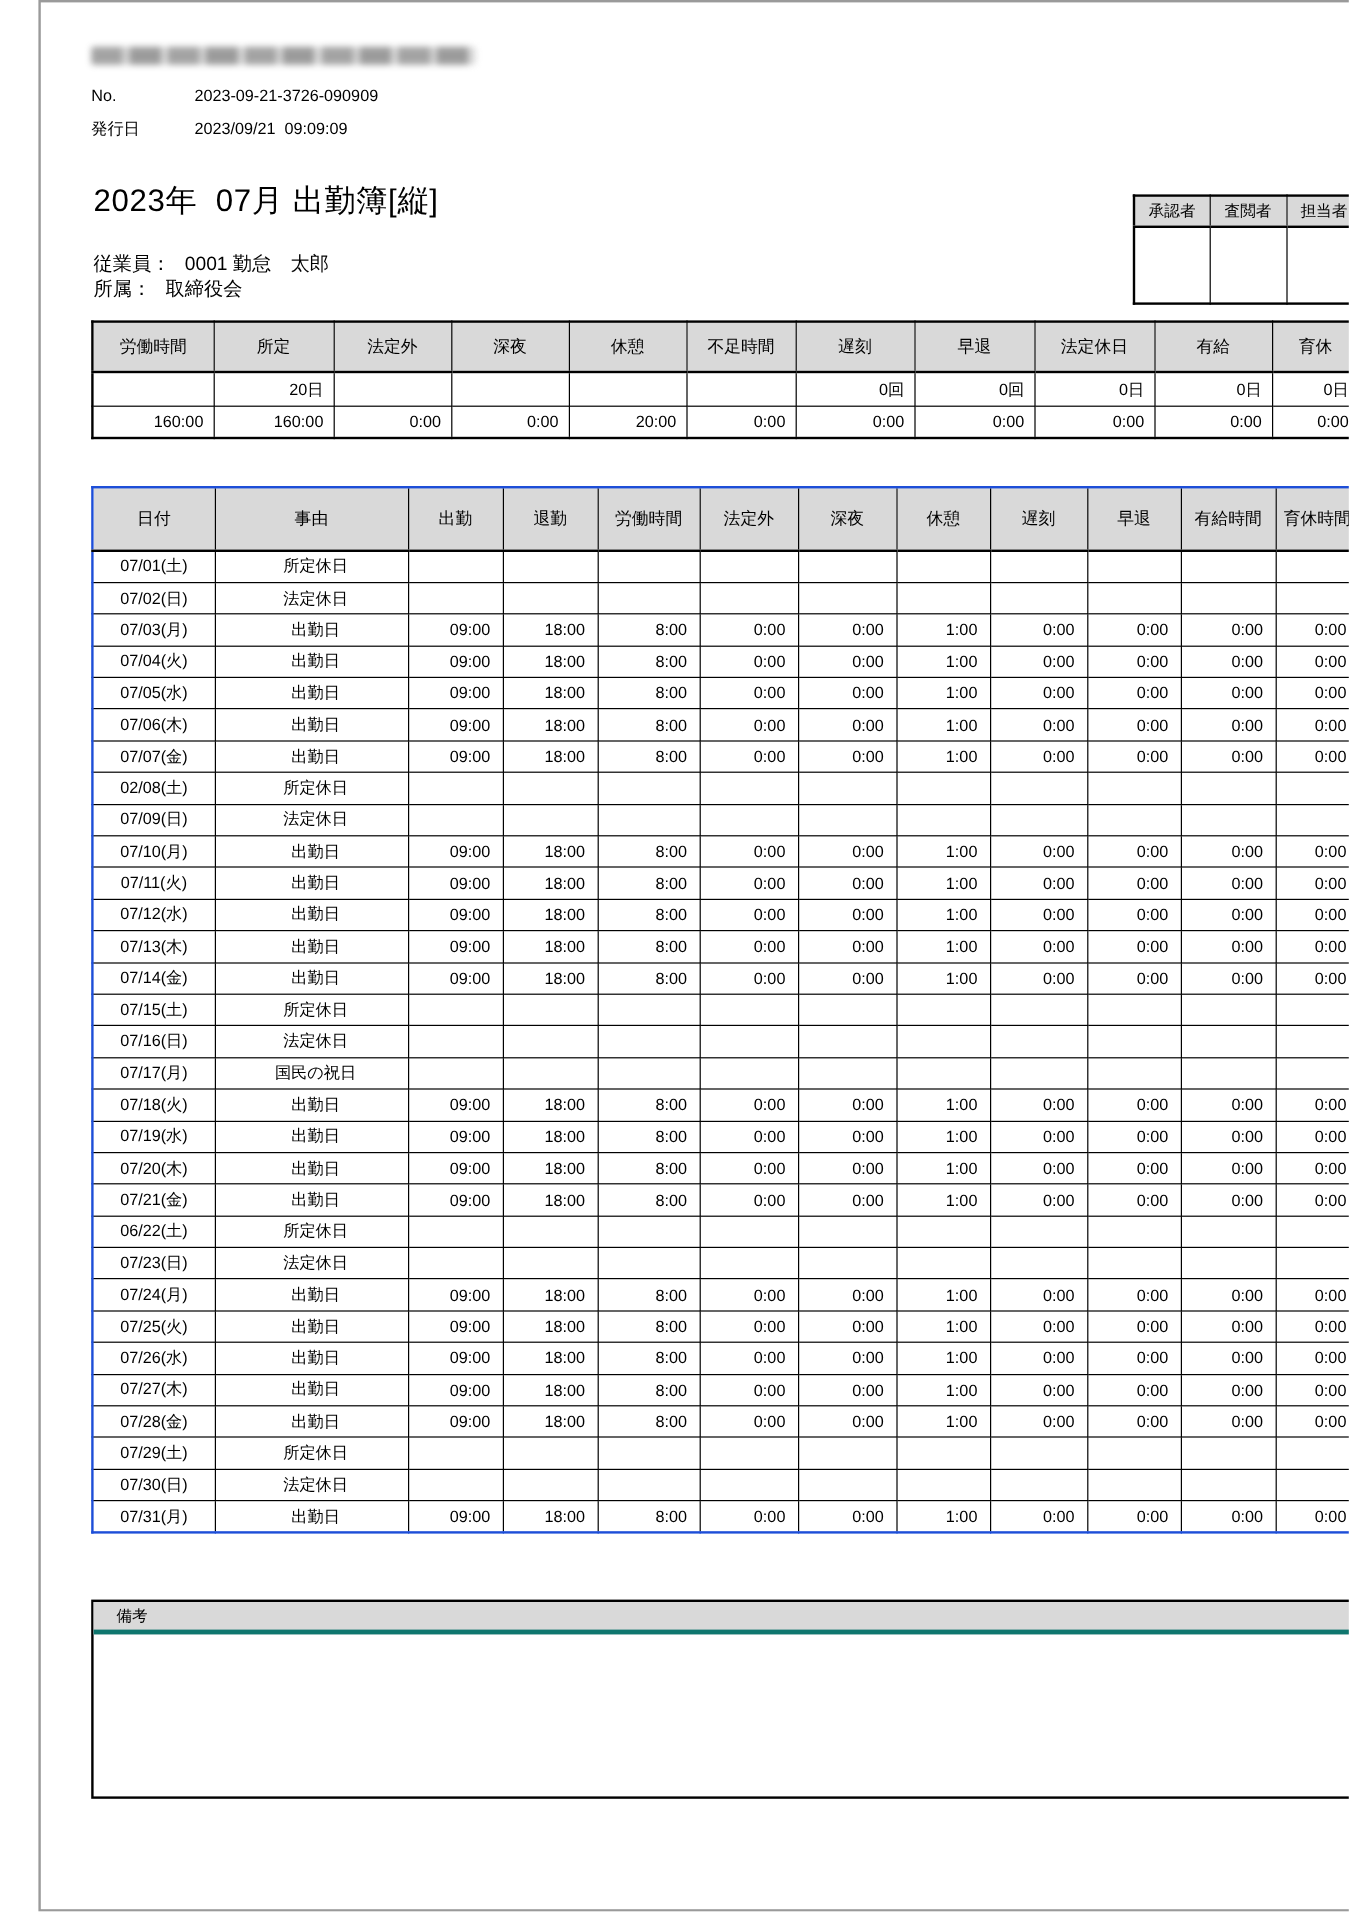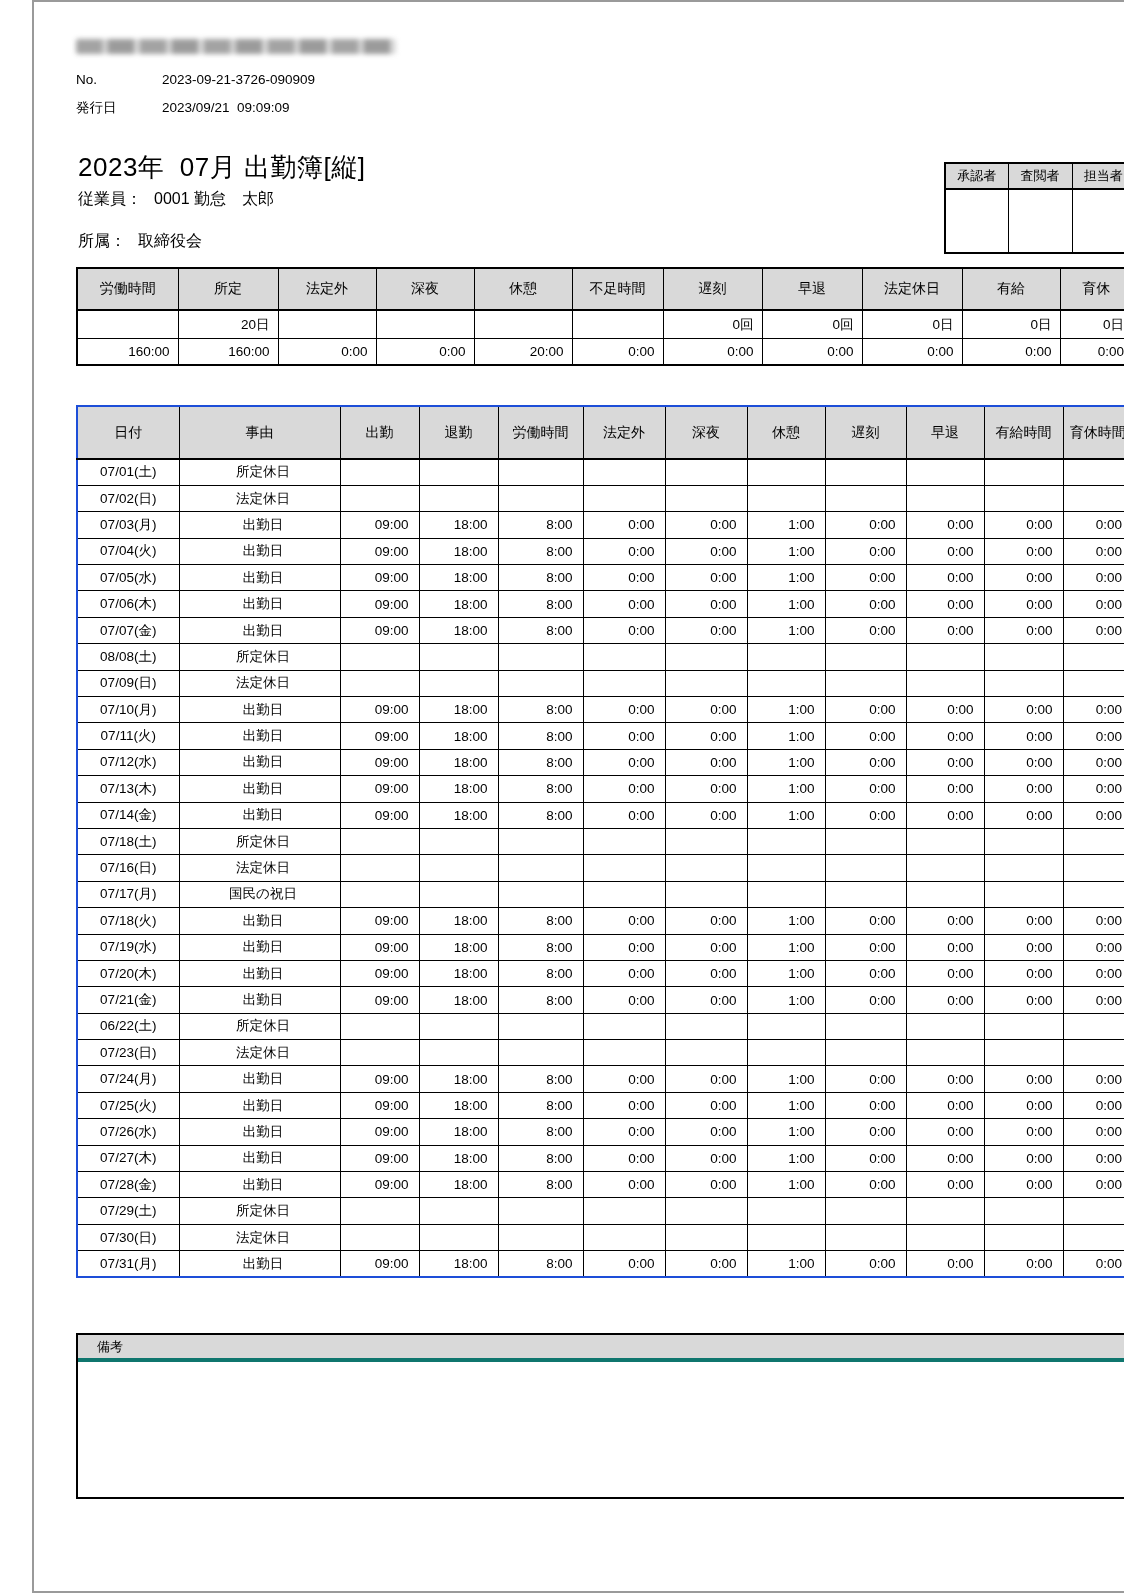--- a/index.html
+++ b/index.html
@@ -28,21 +28,21 @@
     filter: blur(2.5px);
     opacity: .8;
   }
 
   .meta { position: absolute; left: 42px; top: 68px; font-size: 13.5px; }
   .meta-row { height: 28px; line-height: 20px; }
   .meta-label { display: inline-block; width: 86px; }
   .pre { white-space: pre; }
 
   .title { position: absolute; left: 44px; top: 148px; font-size: 26px; letter-spacing: .5px; }
-  .emp   { position: absolute; left: 44px; top: 187px; font-size: 16px; }
+  .emp   { position: absolute; left: 44px; top: 208px; font-size: 16px; }
   .dept  { position: absolute; left: 44px; top: 229px; font-size: 16px; }
   .emp .lbl, .dept .lbl { margin-right: 12px; }
 
   table { border-collapse: collapse; table-layout: fixed; }
   th, td { border: 1px solid #000; overflow: hidden; white-space: nowrap; font-weight: normal; }
   thead th { background: #d9d9d9; text-align: center; border-bottom-width: 2px; }
 
   
   .approval { position: absolute; left: 910px; top: 160px; width: 190px; border: 2px solid #000; }
   .approval th { height: 22px; font-size: 13px; }
@@ -322,21 +322,21 @@
           <td class="num">0:00</td>
           <td class="num">0:00</td>
           <td class="num">1:00</td>
           <td class="num">0:00</td>
           <td class="num">0:00</td>
           <td class="num">0:00</td>
           <td class="num">0:00</td>
         </tr>
 
         <tr>
-          <td class="c-date">08/08(土)</td>
+          <td class="c-date">02/08(土)</td>
           <td class="c-reason">所定休日</td>
           <td class="num"></td>
           <td class="num"></td>
           <td class="num"></td>
           <td class="num"></td>
           <td class="num"></td>
           <td class="num"></td>
           <td class="num"></td>
           <td class="num"></td>
           <td class="num"></td>
@@ -427,21 +427,21 @@
           <td class="num">0:00</td>
           <td class="num">0:00</td>
           <td class="num">1:00</td>
           <td class="num">0:00</td>
           <td class="num">0:00</td>
           <td class="num">0:00</td>
           <td class="num">0:00</td>
         </tr>
 
         <tr>
-          <td class="c-date">07/18(土)</td>
+          <td class="c-date">07/15(土)</td>
           <td class="c-reason">所定休日</td>
           <td class="num"></td>
           <td class="num"></td>
           <td class="num"></td>
           <td class="num"></td>
           <td class="num"></td>
           <td class="num"></td>
           <td class="num"></td>
           <td class="num"></td>
           <td class="num"></td>

